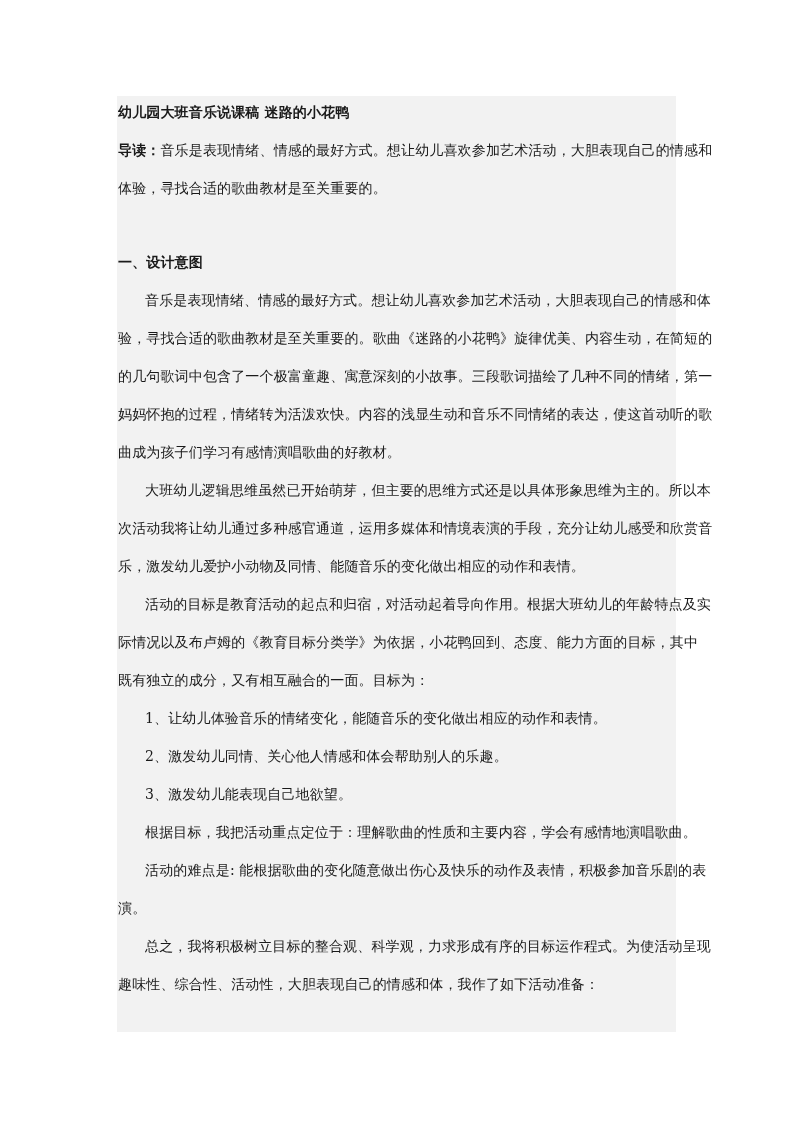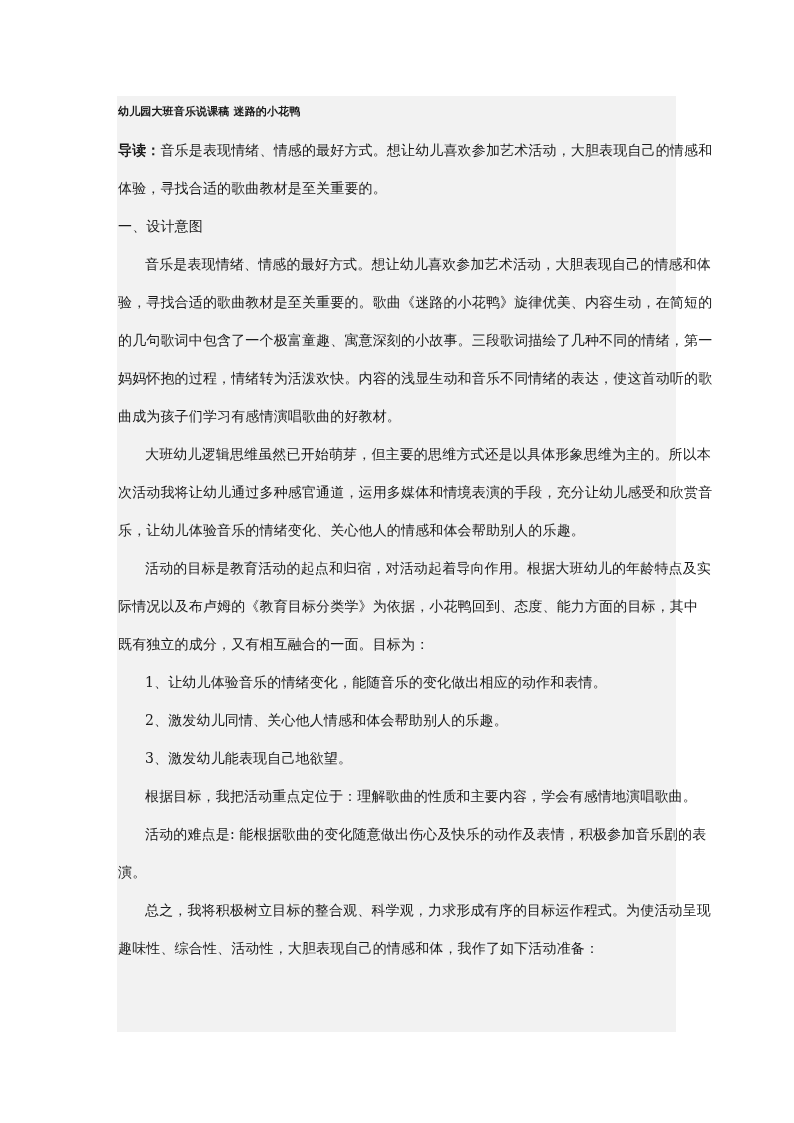--- a/index.html
+++ b/index.html
@@ -2,22 +2,22 @@
 <html><head>
 <meta charset="utf-8">
 <style>
   html, body { margin: 0; padding: 0; background: #ffffff; }
   body { width: 794px; height: 1123px; position: relative; overflow: hidden;
          font-family: "DejaVu Serif", "Liberation Serif", serif; color: #1a1a1a; }
   .page-box { position: absolute; left: 117px; top: 96px; width: 559px; height: 936px;
               background: #f2f2f2; }
   .content { position: absolute; left: 118px; top: 99px; width: 558px; }
   .line { height: 38px; line-height: 26px; font-size: 14px; white-space: nowrap; letter-spacing: 0.15px; }
-  .bold { font-weight: normal; }
-  .title { font-weight: bold; font-size: 11px; }
+  .bold { font-weight: bold; margin-top: 36px; }
+  .title { font-weight: bold; font-size: 14px; }
   .indent { padding-left: 27px; }
   .lbl { font-weight: bold; }
 </style>
 </head>
 <body>
 
 <div class="page-box"></div>
 
 <div class="content">
   <div class="line title">幼儿园大班音乐说课稿 迷路的小花鸭</div>
@@ -28,21 +28,21 @@
   <div class="line bold">一、设计意图</div>
 
   <div class="line indent">音乐是表现情绪、情感的最好方式。想让幼儿喜欢参加艺术活动，大胆表现自己的情感和体</div>
   <div class="line">验，寻找合适的歌曲教材是至关重要的。歌曲《迷路的小花鸭》旋律优美、内容生动，在简短的</div>
   <div class="line">的几句歌词中包含了一个极富童趣、寓意深刻的小故事。三段歌词描绘了几种不同的情绪，第一</div>
   <div class="line">妈妈怀抱的过程，情绪转为活泼欢快。内容的浅显生动和音乐不同情绪的表达，使这首动听的歌</div>
   <div class="line">曲成为孩子们学习有感情演唱歌曲的好教材。</div>
 
   <div class="line indent">大班幼儿逻辑思维虽然已开始萌芽，但主要的思维方式还是以具体形象思维为主的。所以本</div>
   <div class="line">次活动我将让幼儿通过多种感官通道，运用多媒体和情境表演的手段，充分让幼儿感受和欣赏音</div>
-  <div class="line">乐，让幼儿体验音乐的情绪变化、关心他人的情感和体会帮助别人的乐趣。</div>
+  <div class="line">乐，激发幼儿爱护小动物及同情、能随音乐的变化做出相应的动作和表情。</div>
 
 
   <div class="line indent">活动的目标是教育活动的起点和归宿，对活动起着导向作用。根据大班幼儿的年龄特点及实</div>
   <div class="line">际情况以及布卢姆的《教育目标分类学》为依据，小花鸭回到、态度、能力方面的目标，其中</div>
   <div class="line">既有独立的成分，又有相互融合的一面。目标为：</div>
 
   <div class="line indent">1、让幼儿体验音乐的情绪变化，能随音乐的变化做出相应的动作和表情。</div>
   <div class="line indent">2、激发幼儿同情、关心他人情感和体会帮助别人的乐趣。</div>
   <div class="line indent">3、激发幼儿能表现自己地欲望。</div>
 

